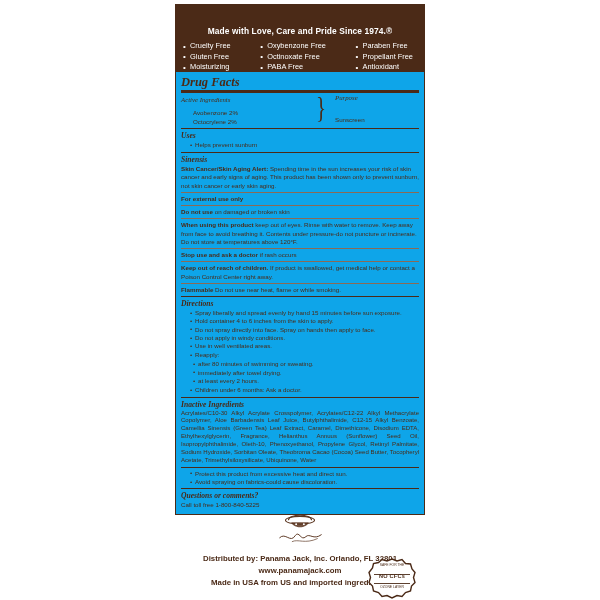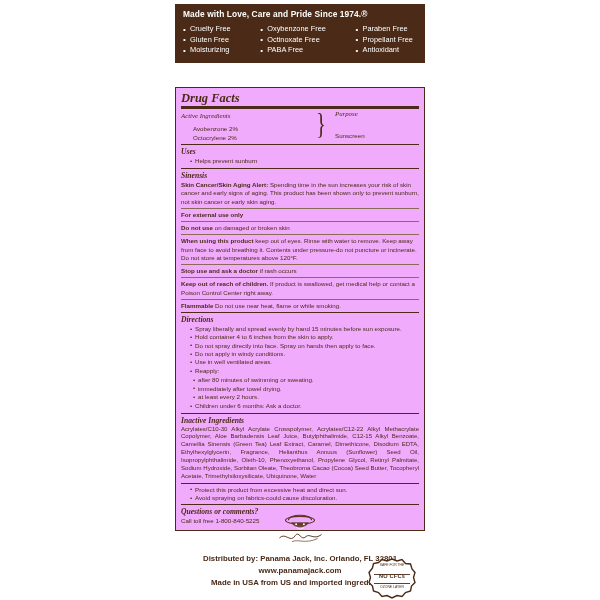--- a/index.html
+++ b/index.html
@@ -25,24 +25,26 @@
     position: absolute;
     left: 175px;
     top: 4px;
     width: 250px;
     background: #4b2a17;
     color: #ffffff;
     padding: 5px 8px 7px 8px;
     box-sizing: border-box;
   }
   .banner-title {
+    text-align: center;
     font-size: 8.4px;
     font-weight: bold;
     letter-spacing: .1px;
     margin-bottom: 5px;
+    margin-top: 17px;
   }
   .claims {
     display: flex;
     justify-content: space-between;
     font-size: 7.4px;
     line-height: 1.42;
   }
   .claims-col {
     padding-right: 4px;
   }
@@ -60,23 +62,22 @@
     font-size: 8px;
   }
   
   .dfl {
     position: absolute;
     left: 175px;
     top: 71px;
     width: 250px;
     box-sizing: border-box;
     border: 1.3px solid #4b2a17;
-    background: #f0abfc;
+    background: #0ea5e9;
     padding: 2px 5px 4px 5px;
-    margin-top: 16px;
   }
   .dfl-title {
     font-family: "Liberation Serif", serif;
     font-style: italic;
     font-weight: bold;
     font-size: 12.5px;
     line-height: 1.15;
     color: #4b2a17;
     margin: 1px 0 1px 0;
   }

